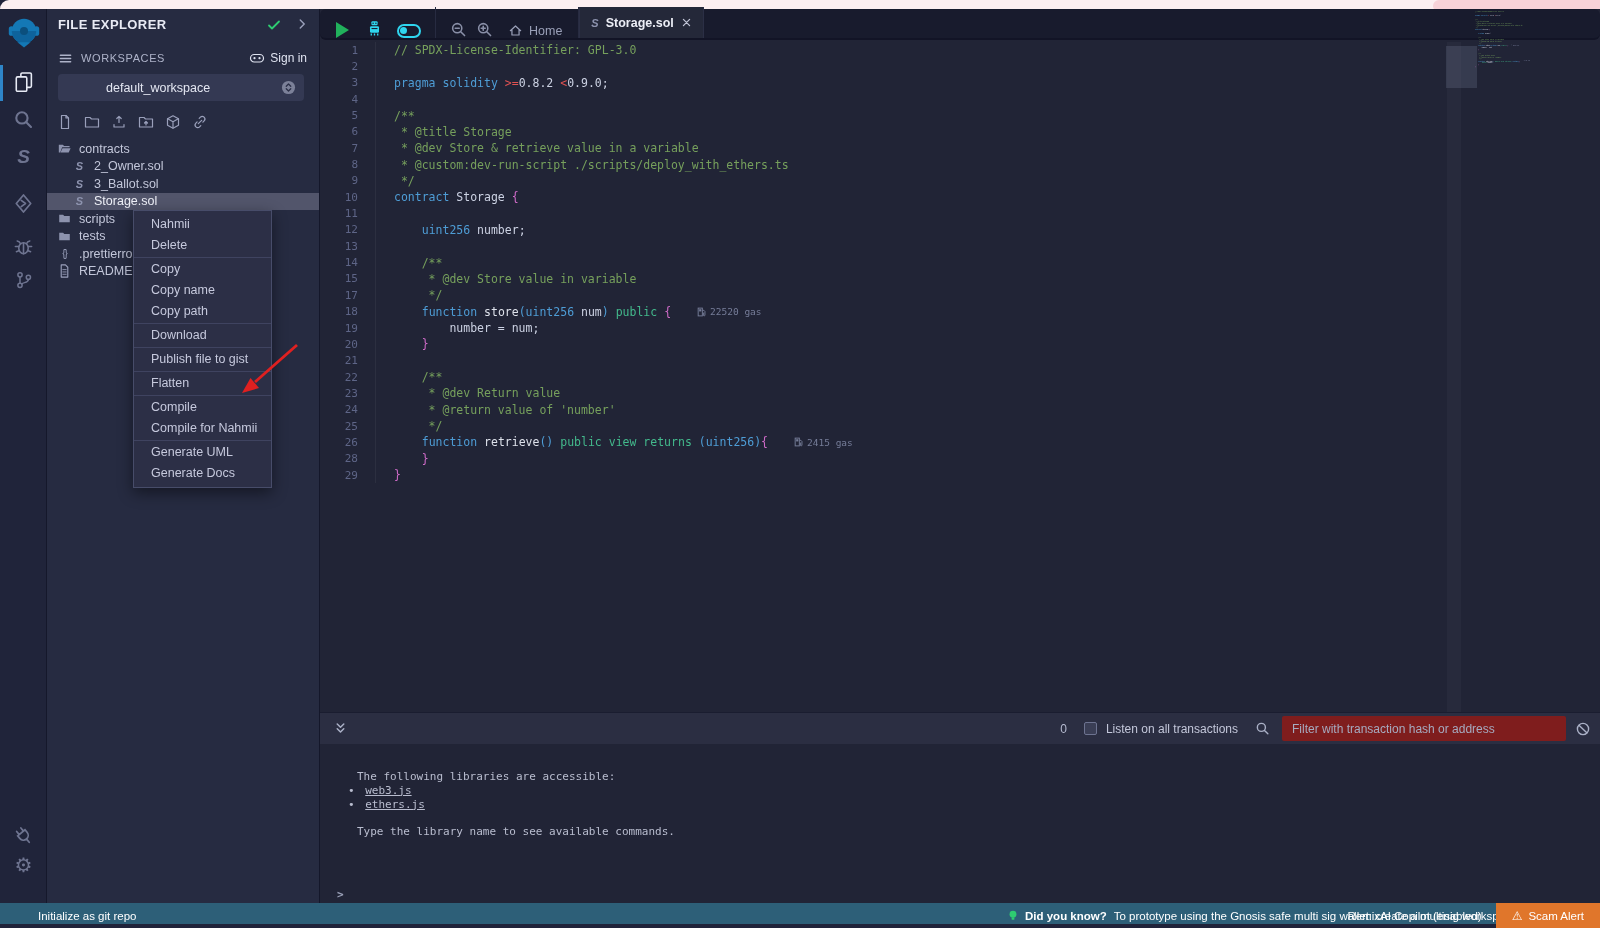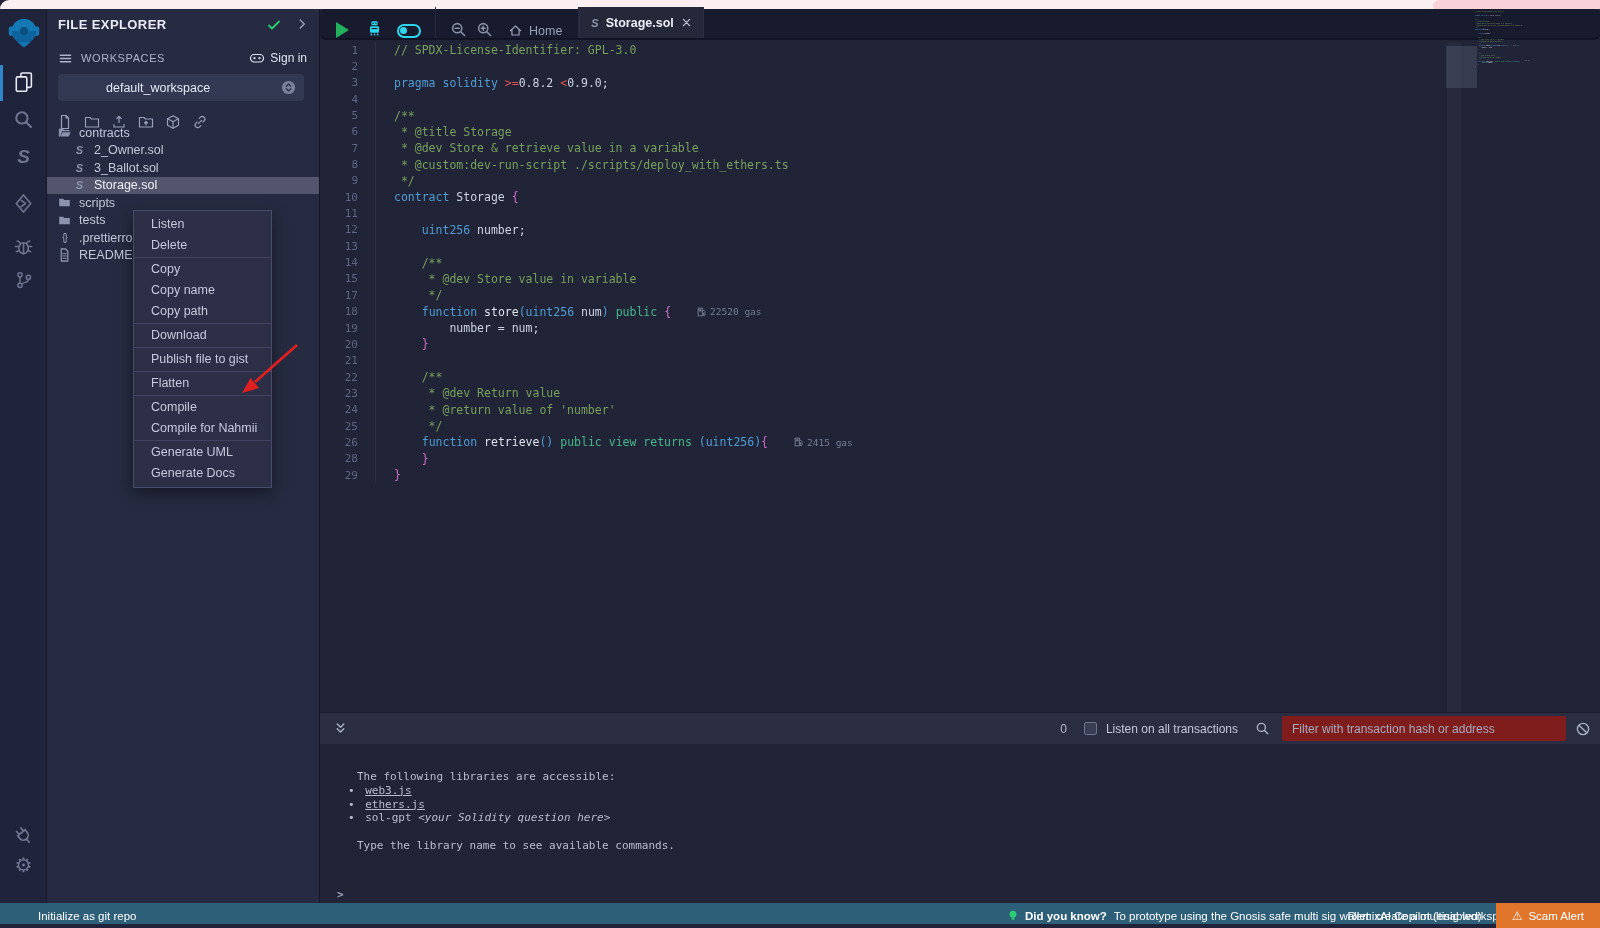--- a/index.html
+++ b/index.html
@@ -20,21 +20,21 @@
   .fe-header{position:absolute;top:8px;left:11px;right:10px;display:flex;align-items:flex-start;}
   .fe-title{font-size:13px;font-weight:bold;color:#e8eaf4;letter-spacing:.4px;flex:1;}
   .ws-row{position:absolute;top:41px;left:11px;right:12px;display:flex;align-items:center;gap:8px;}
   .ws-label{font-size:11px;color:#aeb3c9;letter-spacing:.6px;flex:1;}
   .signin{display:flex;align-items:center;gap:5px;color:#dfe3f0;font-size:12px;cursor:pointer;}
   .ws-select{position:absolute;top:65px;left:11px;right:15px;height:27px;background:#343953;border-radius:4px;
              display:flex;align-items:center;padding:0 8px 0 12px;color:#e4e7f2;font-size:12.5px;cursor:pointer;}
   .ws-select .name{flex:1;margin-left:36px;}
   .fe-actions{position:absolute;top:105px;left:10px;display:flex;gap:11px;}
   .fe-actions span{cursor:pointer;display:flex;}
-  .tree{position:absolute;top:115px;left:0;right:0;}
+  .tree{position:absolute;top:131px;left:0;right:0;}
   .trow{height:17.5px;display:flex;align-items:center;gap:7px;padding-left:10px;color:#c3c7da;cursor:pointer;}
   .trow.ind{padding-left:25px;}
   .trow.sel{background:#52556b;color:#eef0f7;}
   .ticon{width:15px;flex:none;display:flex;justify-content:center;}
   .sol-badge{color:#8d93ae;font-weight:bold;font-size:11px;font-style:italic;}
   .braces-badge{color:#9aa0bb;font-size:10px;letter-spacing:-1px;}
   
   .menu{position:absolute;left:133px;top:210px;width:139px;background:#2c2f46;border:1px solid #474c69;
         box-shadow:0 5px 14px rgba(0,0,0,.45);padding:3px 0;z-index:30;}
   .mitem{padding:3px 0 3px 17px;font-size:12.5px;line-height:15px;color:#c6c9dd;cursor:pointer;}
@@ -441,29 +441,28 @@
               <path d="M4.2 4.4l7.6 7.4"></path>
             </svg>
         </span>
       </div>
 
       <div class="termbody" id="term">
         <span class="prompt">&gt;</span>
       <div class="tline"><span class="pl">The following libraries are accessible:</span></div>
           <div class="tline"><span class="bullet">• </span><span class="link">web3.js</span></div>
           <div class="tline"><span class="bullet">• </span><span class="link">ethers.js</span></div>
-          <div class="tline"><span class="bullet">• </span><span class="pl">sol-gpt </span><span class="it">&lt;your Solidity question here&gt;</span></div>
           <div class="tline">&nbsp;</div>
           <div class="tline"><span class="pl">Type the library name to see available commands.</span></div>
         </div>
     </div>
   </div>
 
   <div class="menu" id="menu">
-      <div class="mitem">Listen</div>
+      <div class="mitem">Nahmii</div>
       <div class="mitem divafter">Delete</div>
       <div class="mitem">Copy</div>
       <div class="mitem">Copy name</div>
       <div class="mitem divafter">Copy path</div>
       <div class="mitem divafter">Download</div>
       <div class="mitem divafter">Publish file to gist</div>
       <div class="mitem divafter">Flatten</div>
       <div class="mitem">Compile</div>
       <div class="mitem divafter">Compile for Nahmii</div>
       <div class="mitem">Generate UML</div>

